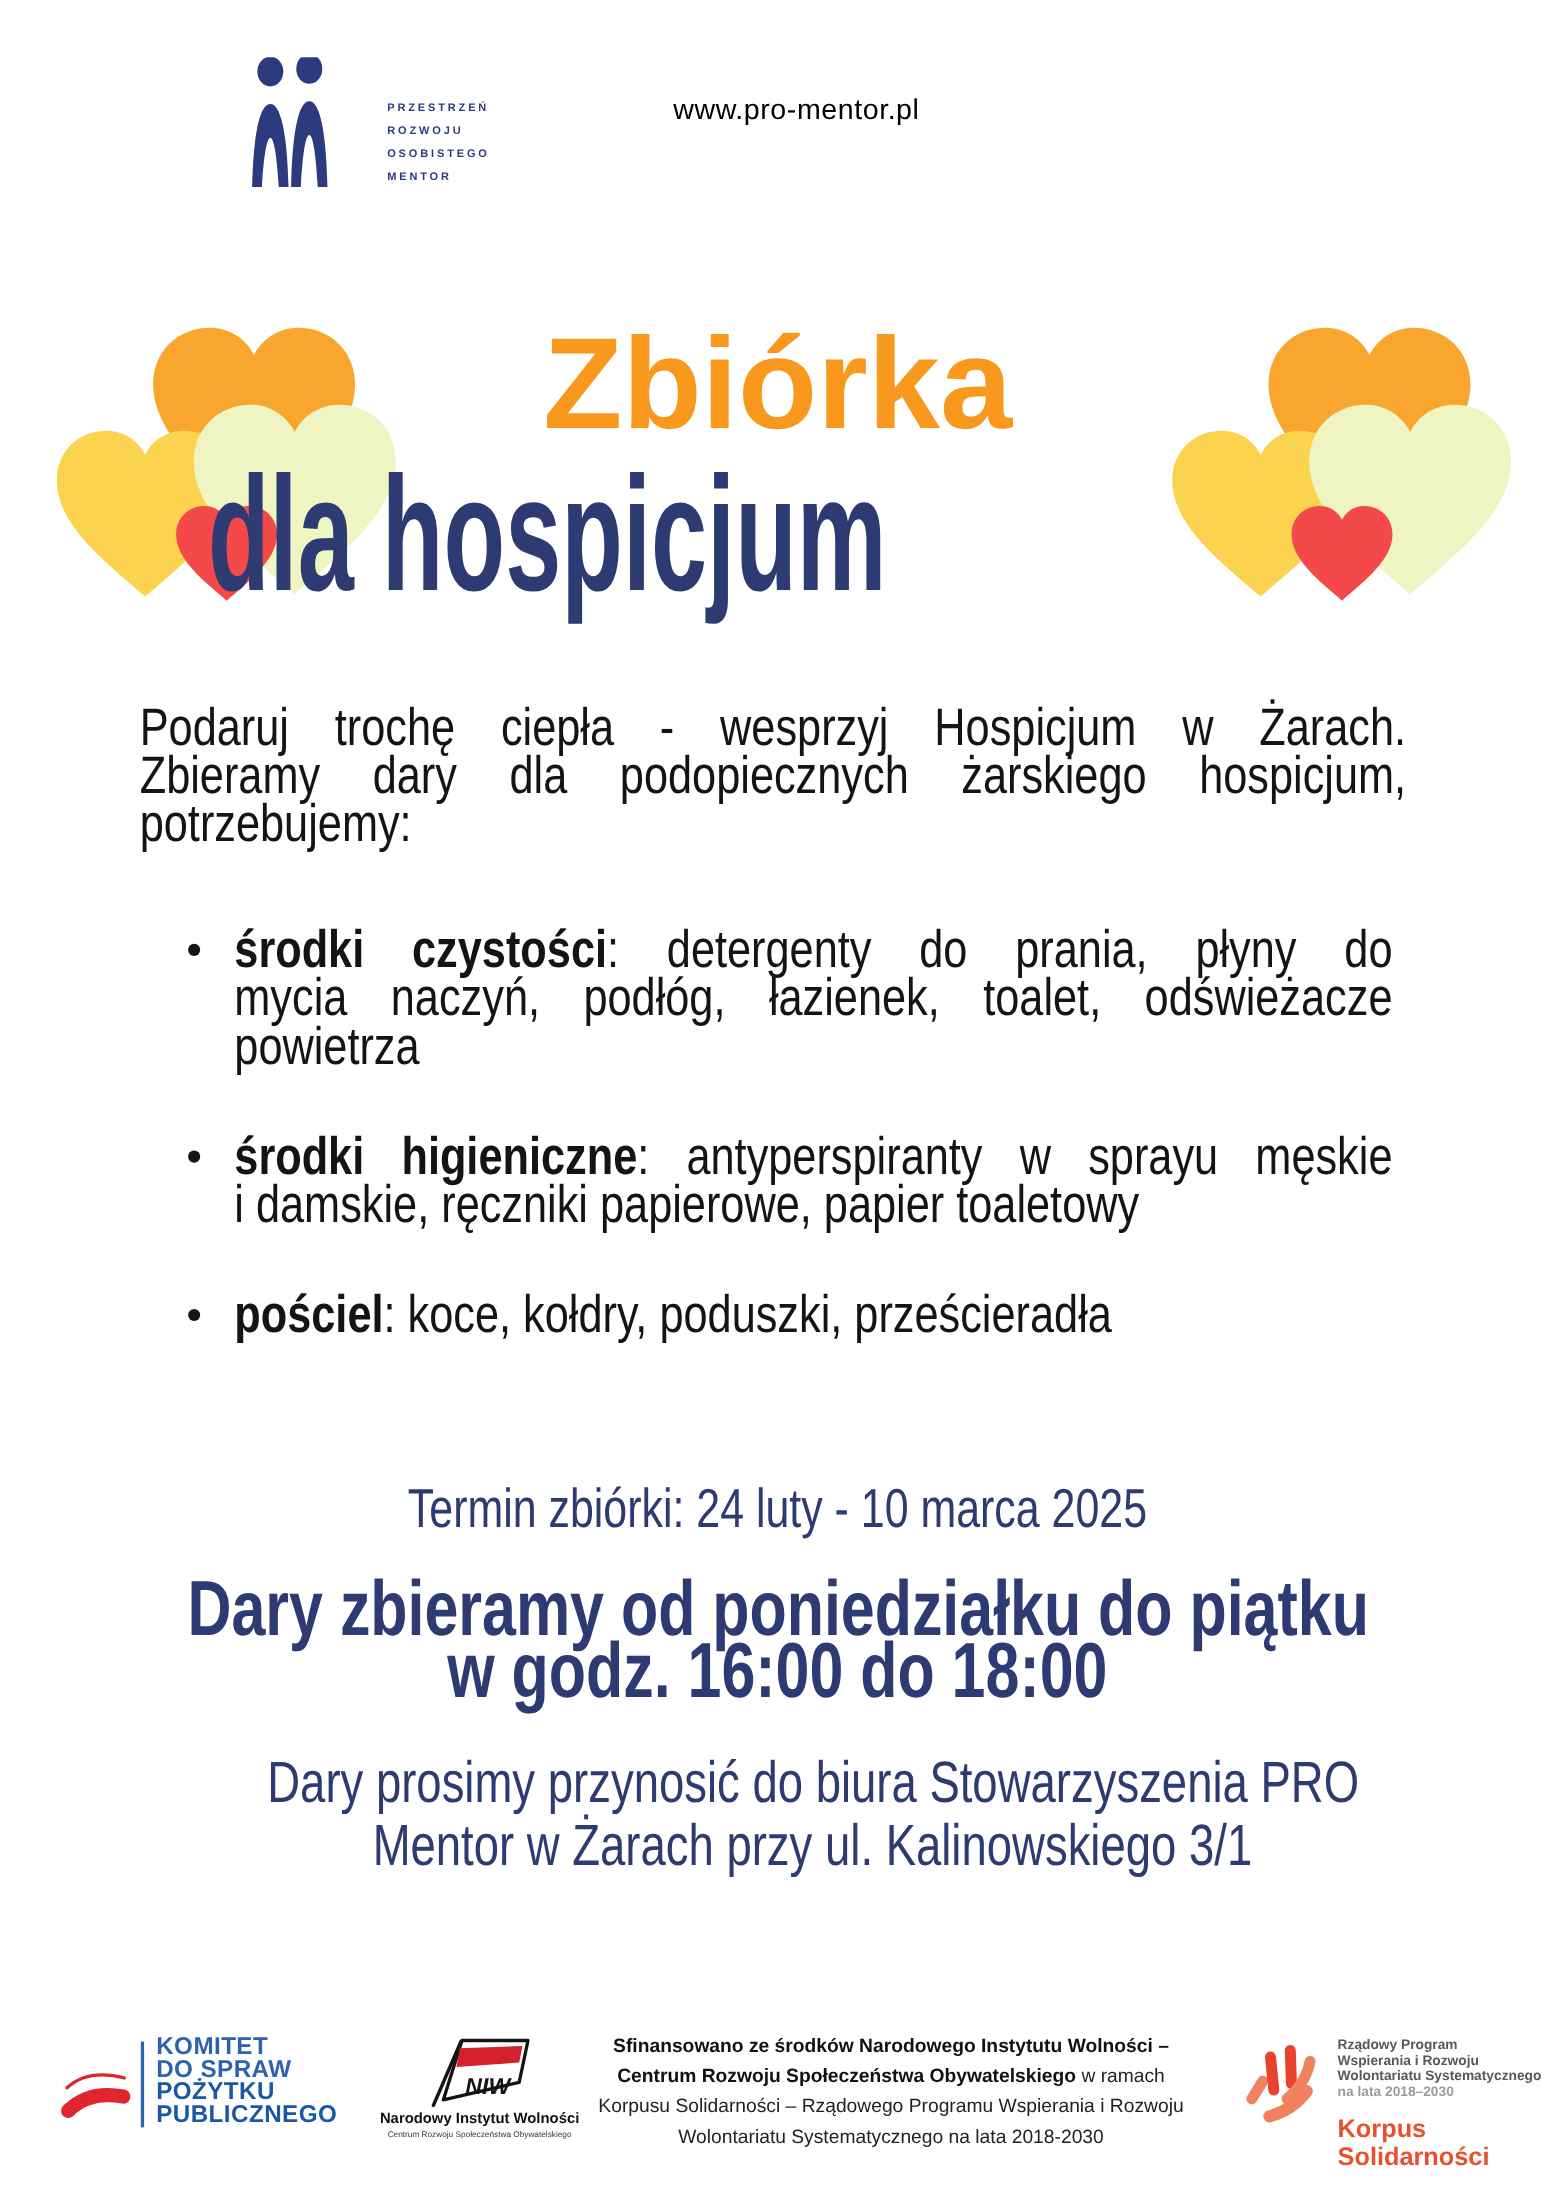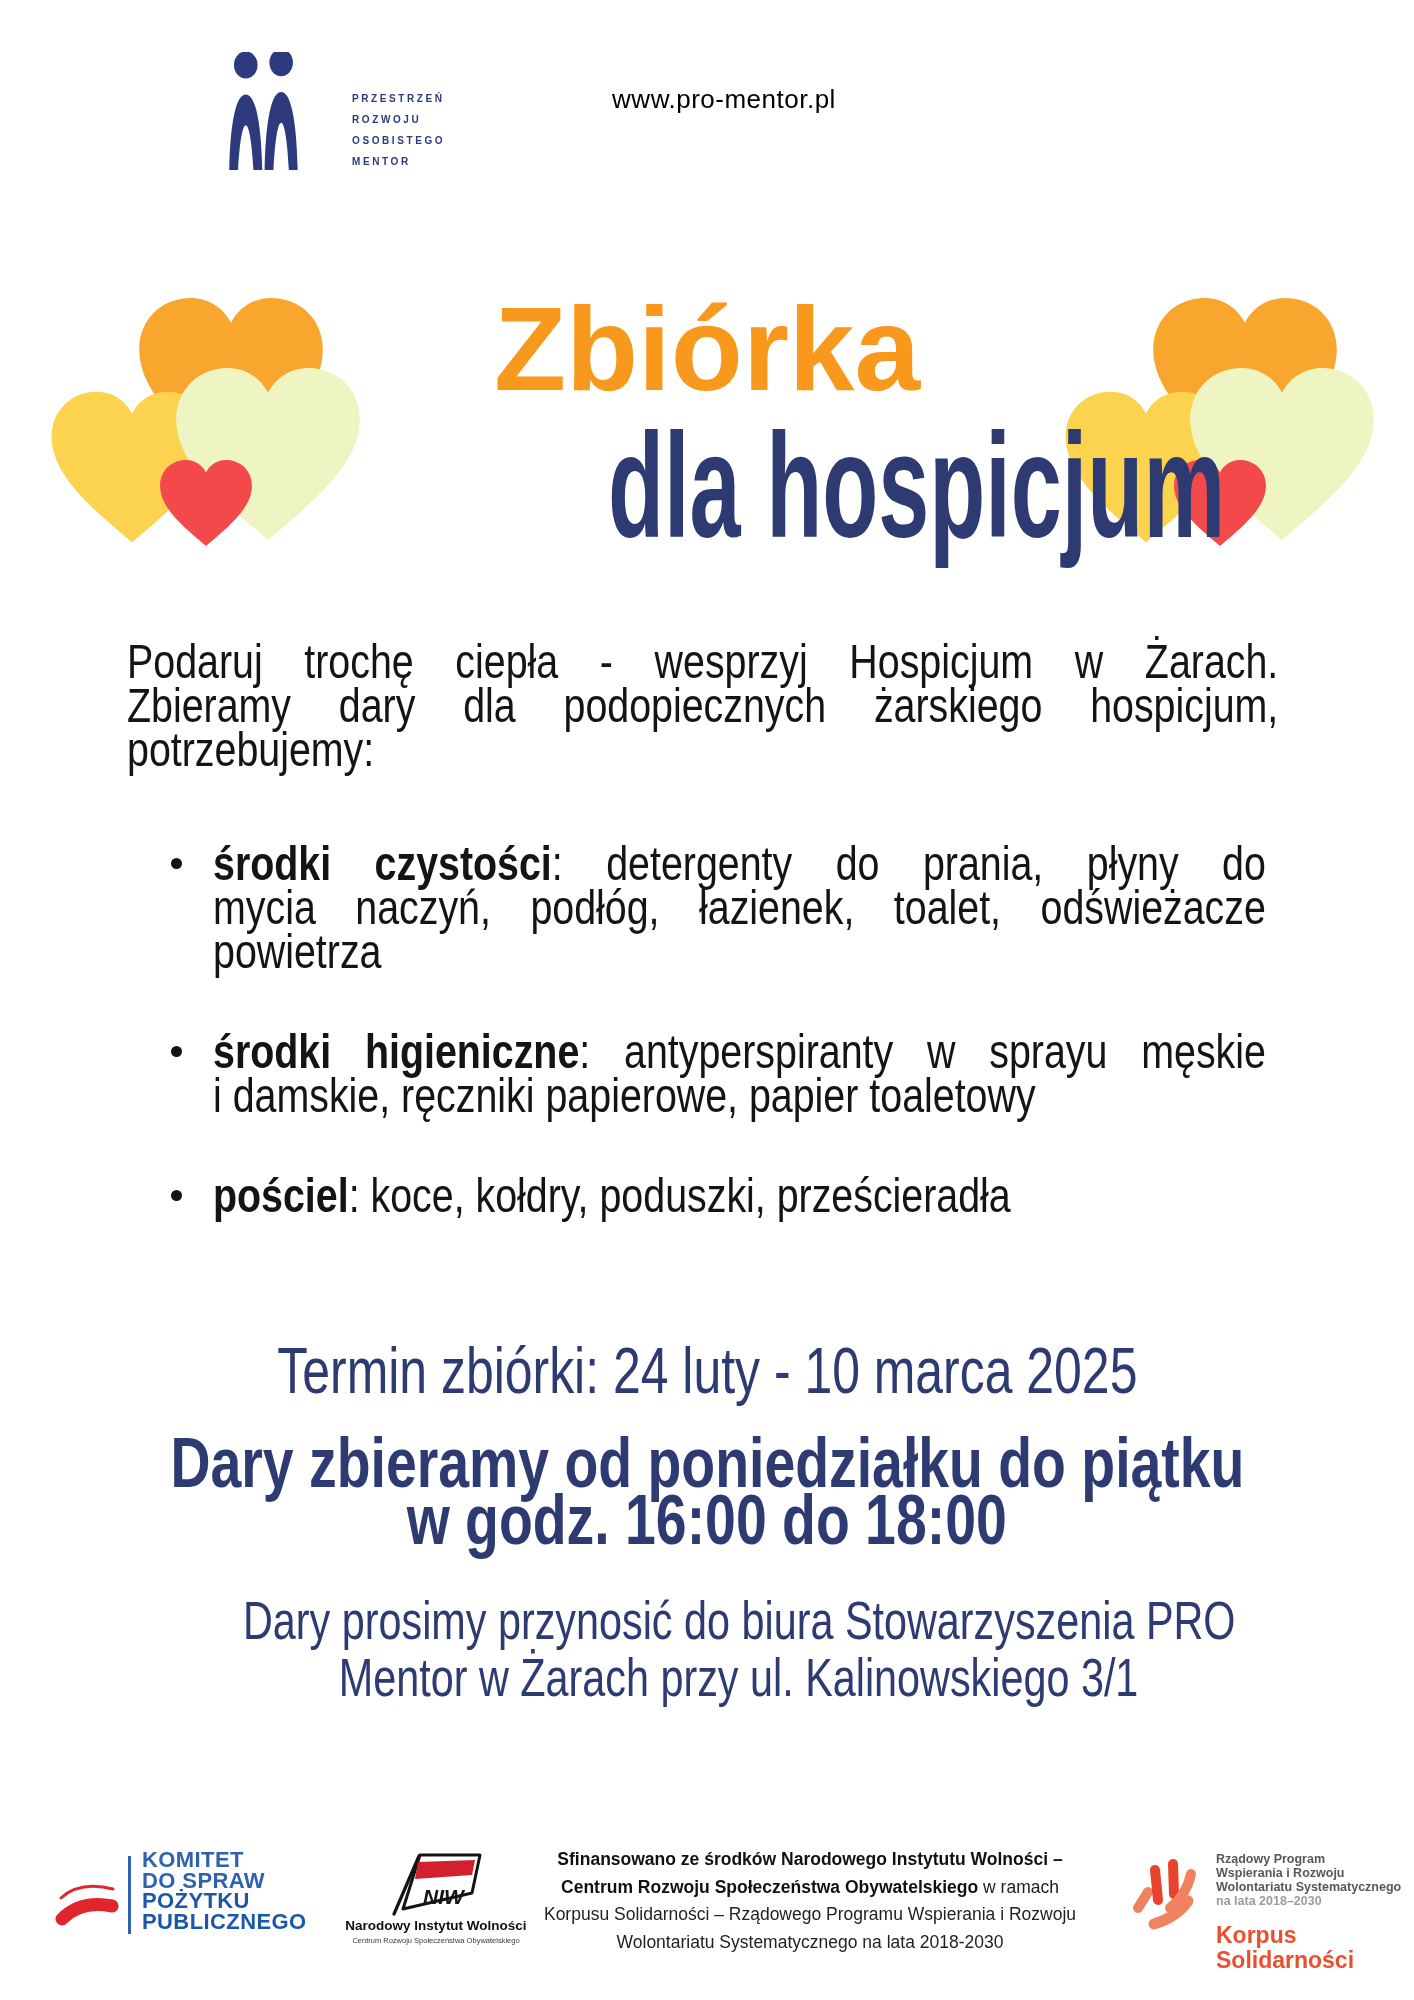--- a/index.html
+++ b/index.html
@@ -21,40 +21,40 @@
   .hearts.left{left:42px;} .hearts.right{left:1056px;}
   .heart{position:absolute;}
   .heart svg{width:100%;height:100%;display:block;}
   .h-orange{left:93px;top:0;width:192px;height:176px;z-index:1;}
   .h-yellow{left:6px;top:94px;width:168px;height:154px;z-index:2;}
   .h-pale{left:130px;top:70px;width:192px;height:176px;z-index:3;}
   .h-red{left:116px;top:163px;width:96px;height:88px;z-index:4;}
   
   .title-line1{position:absolute;left:0;top:282px;width:100%;text-align:center;
     font-size:118px;font-weight:700;color:#f8991d;line-height:1.15;z-index:5;}
-  .title-line2{position:absolute;left:0;top:408px;width:100%;text-align:right;
+  .title-line2{position:absolute;left:0;top:408px;width:100%;text-align:left;
     font-size:148px;font-weight:700;color:#2e3a72;line-height:1.05;z-index:5;}
   .title-line2 span{display:inline-block;transform:scaleX(.62);transform-origin:50% 50%;white-space:nowrap;}
   
   .intro{position:absolute;left:127px;top:640px;}
   .jline{font-size:48px;line-height:44px;color:#141414;
     transform:scaleX(.82);transform-origin:0 50%;white-space:nowrap;}
   .stretch{text-align:justify;text-align-last:justify;}
   .intro .jline{width:1404px;}
   .donation-list{position:absolute;left:213px;top:842px;}
   .li{position:relative;margin-bottom:56px;}
   .li .jline{width:1284px;}
   .dot{position:absolute;left:-42px;top:16px;width:11px;height:11px;
     border-radius:50%;background:#141414;}
   b{font-weight:700;}
   
   .navy{color:#2e3a72;}
   .center-line{position:absolute;left:0;width:100%;text-align:center;}
   .cscale{display:inline-block;transform:scaleX(.78);transform-origin:50% 50%;white-space:nowrap;}
-  .termin{top:1342px;font-size:64px;line-height:58px;}
+  .termin{top:1342px;font-size:50px;line-height:58px;}
   .hours{top:1434px;font-size:71px;font-weight:700;line-height:57px;}
   .address{top:1592px;font-size:53px;line-height:57px;padding-left:32px;}
   
   .flag-icon{position:absolute;left:55px;top:1878px;width:64px;height:58px;}
   .komitet-divider{position:absolute;left:128px;top:1856px;width:3px;height:78px;background:#2f62ae;}
   .komitet-text{position:absolute;left:142px;top:1850px;font-size:22px;line-height:20.5px;letter-spacing:.4px;}
   .komitet-text .l1{font-weight:700;color:#2f62ae;}
   .komitet-text .l2{font-weight:800;color:#1b57a9;}
   .niw-logo{position:absolute;left:390px;top:1852px;width:94px;height:64px;}
   .niw-name{position:absolute;left:334px;top:1918px;width:204px;text-align:center;

